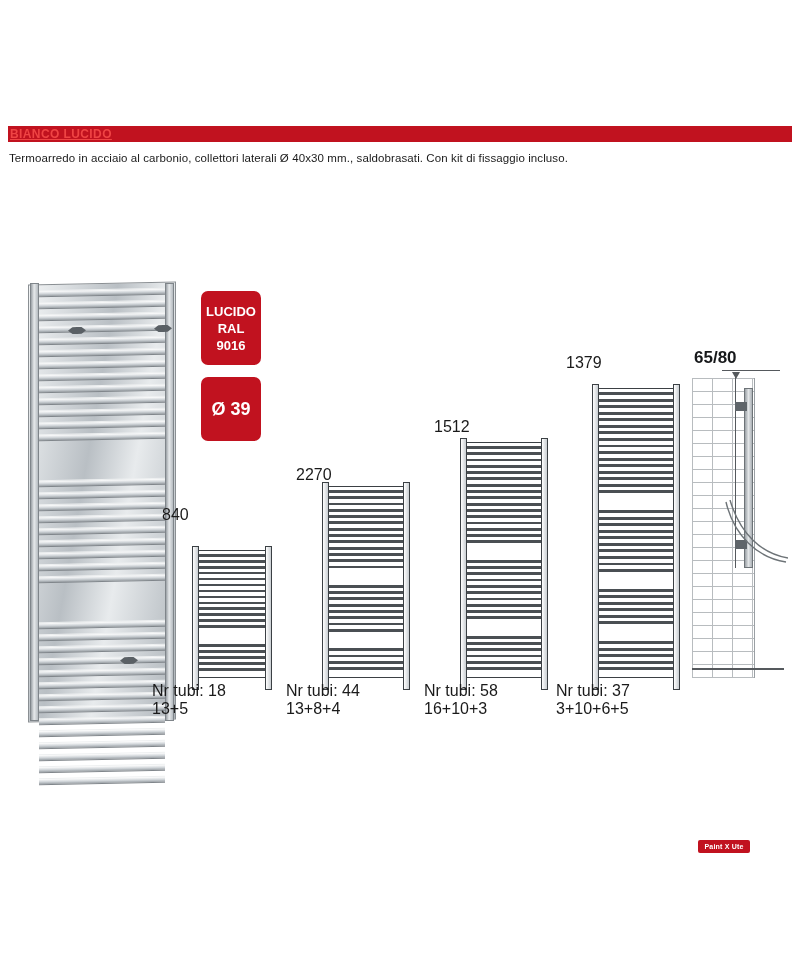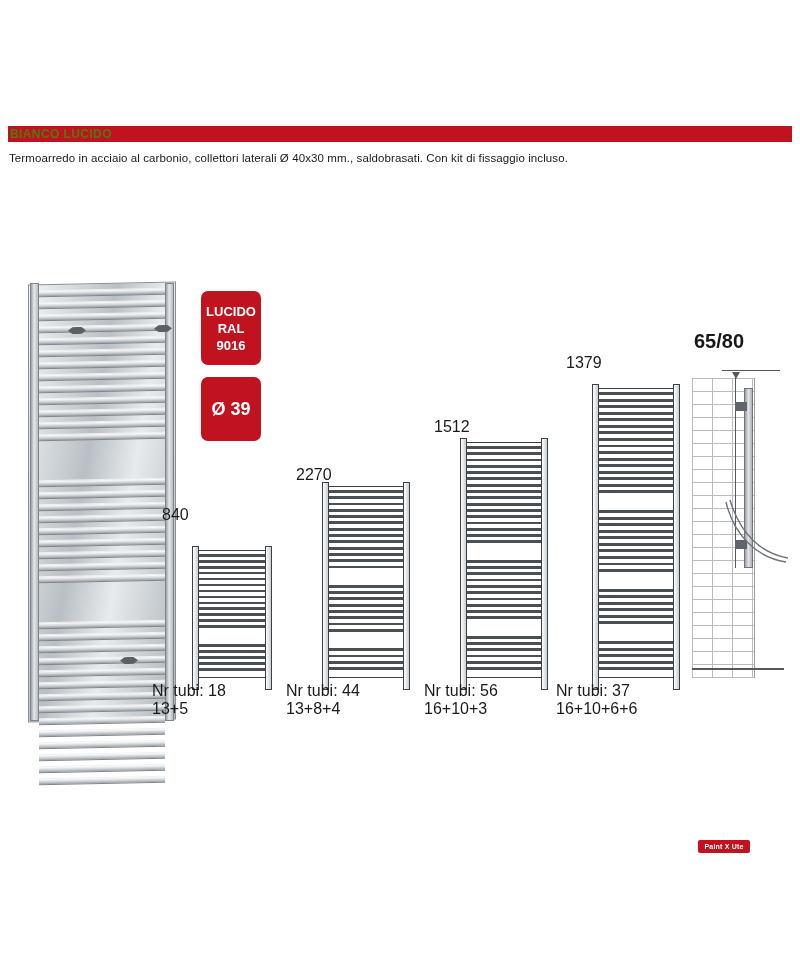--- a/index.html
+++ b/index.html
@@ -24,23 +24,24 @@
     width: 784px;
     height: 16px;
     background: #c1121f;
   }
   .header-title {
     position: absolute;
     left: 10px;
     top: 127px;
     font-size: 12px;
     font-weight: bold;
-    color: #4d7c0f;
+    color: #ef4444;
     letter-spacing: 0.4px;
     line-height: 14px;
+    text-decoration: underline;
   }
   .subtitle {
     position: absolute;
     left: 9px;
     top: 152px;
     font-size: 11.5px;
     color: #1a1a1a;
     letter-spacing: 0.1px;
   }
 
@@ -165,22 +166,22 @@
     height: 300px;
     background:
       repeating-linear-gradient(0deg, #b8bcbf 0px, #b8bcbf 1px, transparent 1px, transparent 13px),
       repeating-linear-gradient(90deg, #b8bcbf 0px, #b8bcbf 1px, transparent 1px, transparent 20px),
       #ffffff;
     border-right: 1px solid #9aa0a4;
   }
   .wall-label {
     position: absolute;
     left: 694px;
-    top: 330px;
-    font-size: 20px;
+    top: 348px;
+    font-size: 17px;
     font-weight: bold;
     color: #16181a;
   }
   .wall-dim-line {
     position: absolute;
     left: 735px;
     top: 372px;
     width: 1px;
     height: 196px;
     background: #55595d;
@@ -426,21 +427,21 @@
         <div class="t" style="height: 2.84px; margin-bottom: 3.47px;"></div>
         <div class="t" style="height: 2.84px; margin-bottom: 3.47px;"></div>
         <div class="t" style="height: 2.84px; margin-bottom: 3.47px;"></div>
         <div class="t" style="height: 2.84px; margin-bottom: 3.47px;"></div>
         <div class="t" style="height: 2.84px; margin-bottom: 3.47px;"></div>
         <div class="t" style="height: 2.84px; margin-bottom: 3.47px;"></div>
       </div>
     </div>
     <div class="label" style="position: absolute; left: 434px; top: 418px;">1512</div>
     <div class="caption" style="position: absolute; left: 424px; top: 682px;">
-      <div>Nr tubi: 56</div>
+      <div>Nr tubi: 58</div>
       <div>16+10+3</div>
     </div>
     <div class="rad" style="left: 596px; top: 388px; width: 80px; height: 290px;">
       <div class="body" style="width: 80px; height: 290px;"></div>
       <div class="railL"></div>
       <div class="railR"></div>
       <div class="stack">
         <div class="t" style="height: 2.96px; margin-bottom: 3.61px;"></div>
         <div class="t" style="height: 2.96px; margin-bottom: 3.61px;"></div>
         <div class="t" style="height: 2.96px; margin-bottom: 3.61px;"></div>
@@ -479,21 +480,21 @@
         <div class="t" style="height: 2.96px; margin-bottom: 3.61px;"></div>
         <div class="t" style="height: 2.96px; margin-bottom: 3.61px;"></div>
         <div class="t" style="height: 2.96px; margin-bottom: 3.61px;"></div>
         <div class="t" style="height: 2.96px; margin-bottom: 3.61px;"></div>
         <div class="t" style="height: 2.96px; margin-bottom: 3.61px;"></div>
       </div>
     </div>
     <div class="label" style="position: absolute; left: 566px; top: 354px;">1379</div>
     <div class="caption" style="position: absolute; left: 556px; top: 682px;">
       <div>Nr tubi: 37</div>
-      <div>16+10+6+6</div>
+      <div>3+10+6+5</div>
     </div>
   </div>
 
 <div class="wall-label">65/80</div>
 <div class="wall"></div>
 <div class="wall-dim-top"></div>
 <div class="wall-dim-line"></div>
 <div class="wall-arrowhead"></div>
 <div class="wall-rad"></div>
 <div class="wall-brk top"></div>

